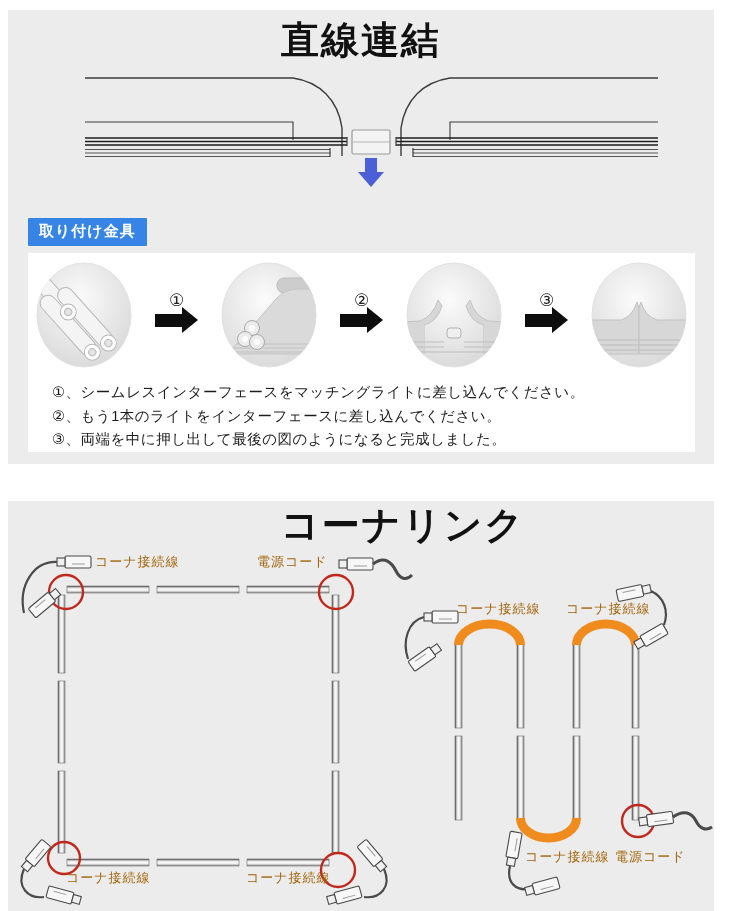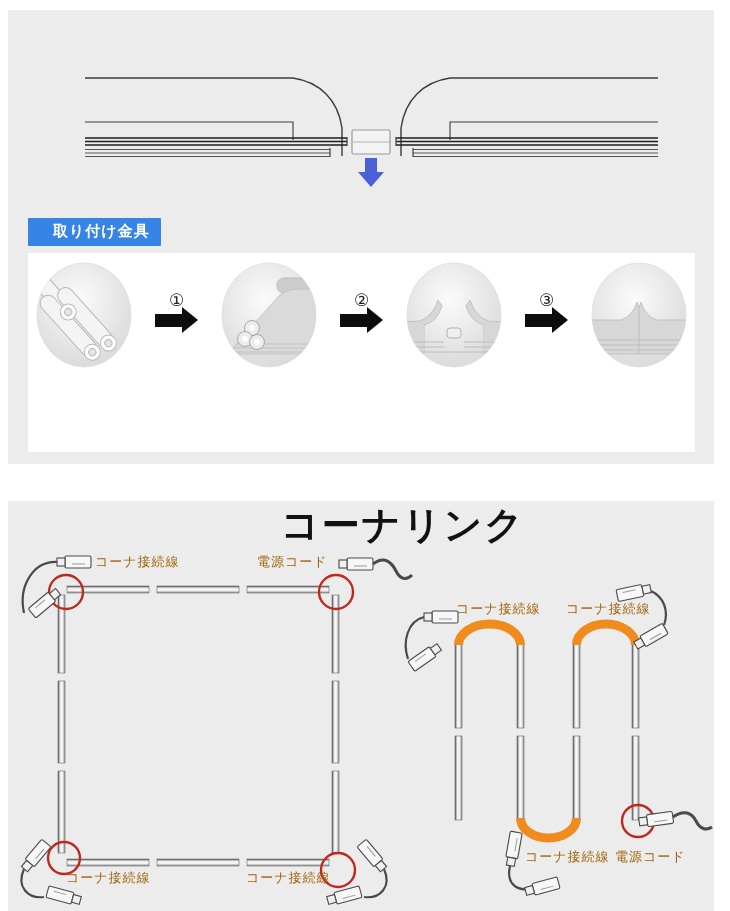--- a/index.html
+++ b/index.html
@@ -20,21 +20,21 @@
 
   #straight-svg{position:absolute;left:0;top:0;}
 
   .interface-label{
     position:absolute;top:173px;left:0;width:100%;text-align:center;
     font-size:13px;color:#1a1a1a;letter-spacing:1px;
   }
 
   .badge{
     position:absolute;left:20px;top:208px;background:#3584e6;color:#ffffff;
-    font-size:15px;font-weight:bold;padding:4px 11px 5px 25px;letter-spacing:1px;
+    font-size:15px;font-weight:bold;padding:4px 11px 5px 11px;letter-spacing:1px;
     border-radius:1px;
   }
 
   .steps-panel{
     position:absolute;left:20px;top:243px;width:667px;height:199px;background:#ffffff;
   }
   .steps-row{
     position:absolute;left:8px;right:8px;top:6px;height:112px;
     display:flex;align-items:center;justify-content:space-between;
   }
@@ -57,20 +57,21 @@
   #corner-svg{position:absolute;left:0;top:0;}
   .dlabel{
     position:absolute;font-size:13px;color:#a16207;white-space:nowrap;letter-spacing:1px;
   }
 </style>
 </head>
 <body>
 
 <div class="panel" id="panel1">
 
+  <div class="big-title">直線連結</div>
 
   <svg id="straight-svg" width="706" height="454" viewBox="0 0 706 454">
     <g id="tubeHalf" fill="none" stroke="#3c3c3c" stroke-width="1.4">
       <path d="M77,68 H285 C312,72 330,90 334,118 V146"></path>
       <path d="M77,112 H285 V130" stroke-width="1.1"></path>
       <g stroke="#1e1e1e" stroke-width="1.7">
         <path d="M77,128 H339"></path>
           <path d="M77,131.5 H339"></path>
           <path d="M77,135 H339"></path>
       </g>
@@ -200,20 +201,25 @@
           <g stroke="#bdbdbd" stroke-width="1.2">
             <line x1="-4" y1="78" x2="100" y2="78"></line>
               <line x1="-4" y1="83" x2="100" y2="83"></line>
             <line x1="-4" y1="88" x2="100" y2="88"></line>
           </g>
         </g>
       </svg>
 
     </div>
 
+    <div class="instructions">
+      <div>①、シームレスインターフェースをマッチングライトに差し込んでください。</div>
+      <div>②、もう1本のライトをインターフェースに差し込んでください。</div>
+      <div>③、両端を中に押し出して最後の図のようになると完成しました。</div>
+    </div>
   </div>
 </div>
 
 <div class="panel" id="panel2">
 
   <div class="big-title">コーナリンク</div>
 
   <svg id="corner-svg" width="706" height="426" viewBox="0 0 706 426">
     <defs>
       <linearGradient id="tubeH" x1="0" y1="0" x2="0" y2="1">

